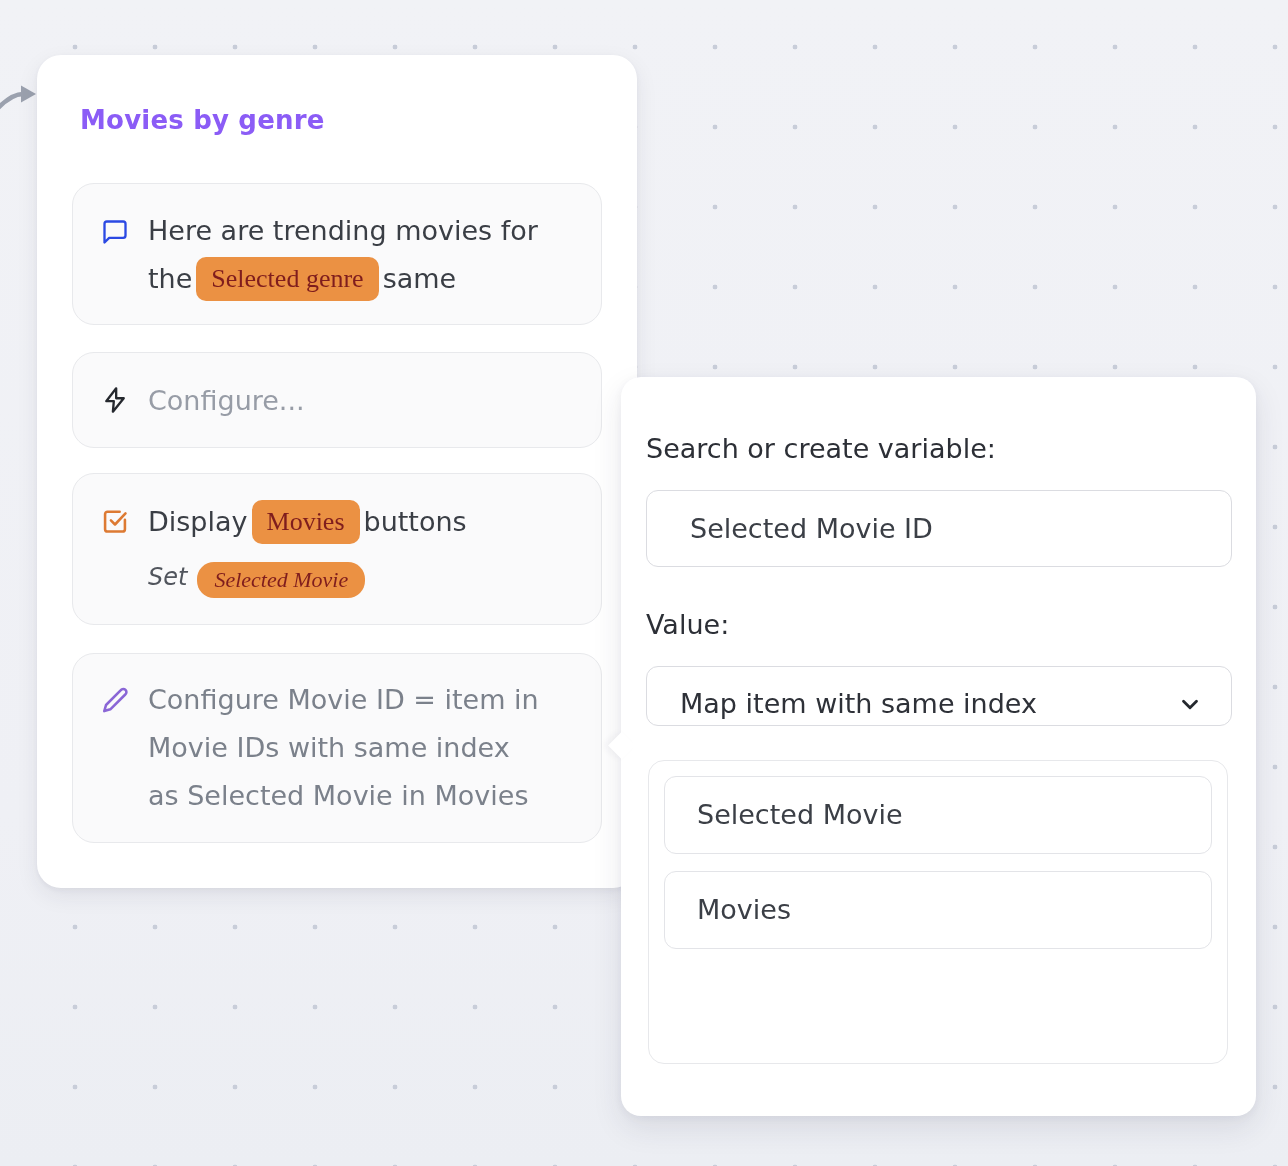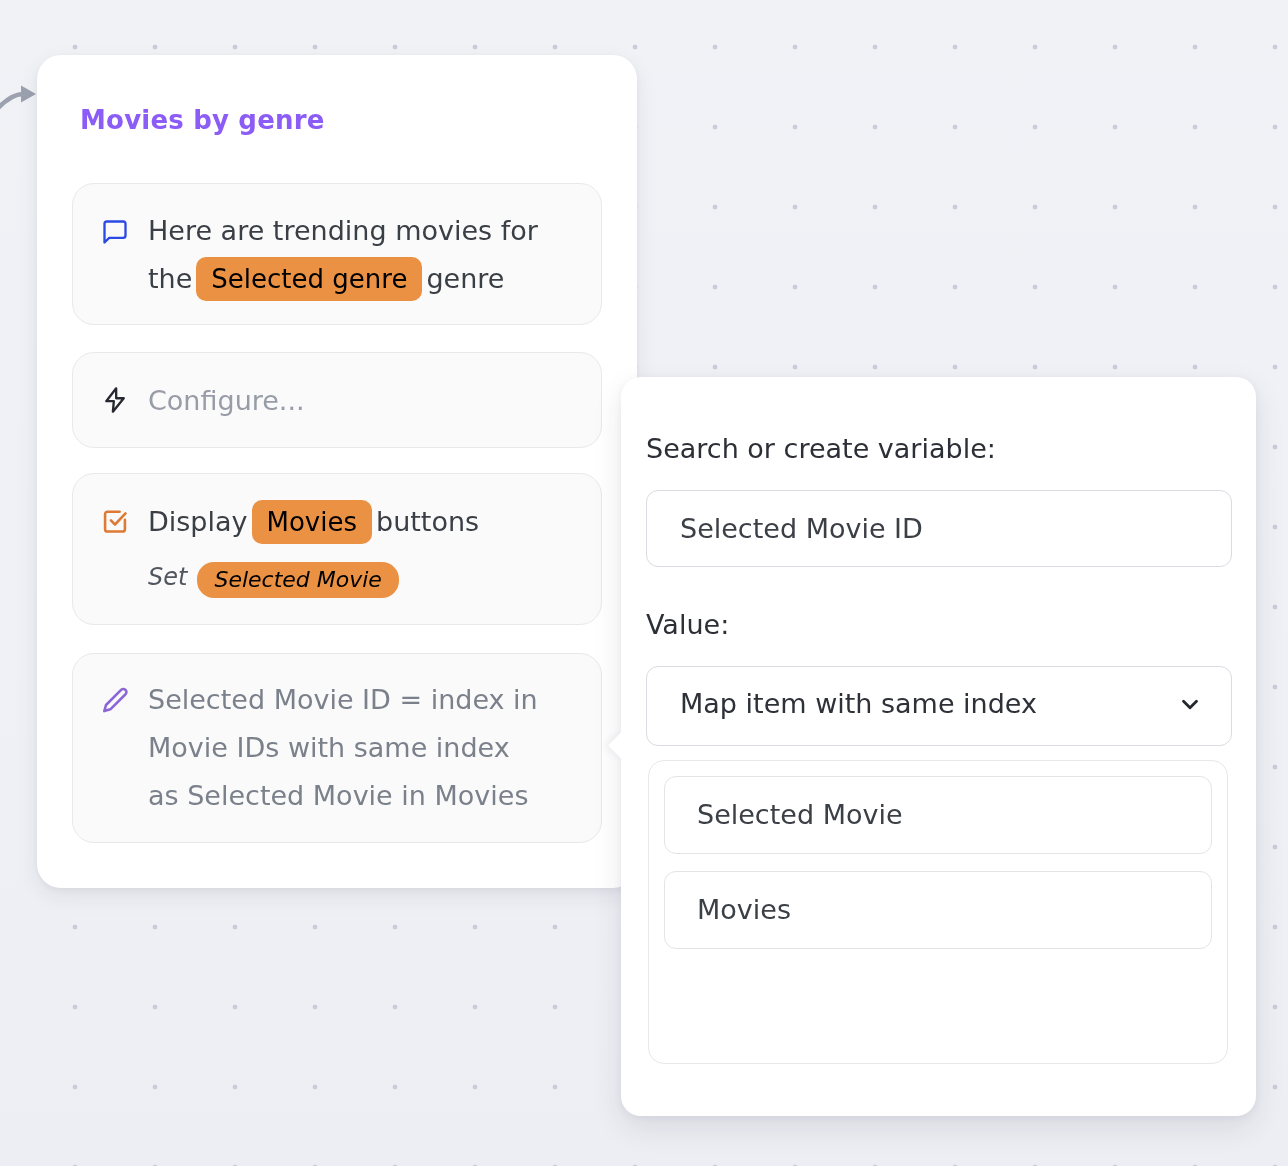--- a/index.html
+++ b/index.html
@@ -32,23 +32,23 @@
     position:absolute;left:35px;width:530px;box-sizing:border-box;
     background:#fafafb;border:1.5px solid #e8e9ec;border-radius:22px;
   }
   .blk-icon{position:absolute;left:28px;width:28px;height:28px;}
   .blk-icon svg{display:block;}
   .block-text{position:absolute;left:75px;right:16px;}
   .line{height:48px;line-height:48px;font-size:27px;color:#3a3e45;white-space:nowrap;}
 
   .chip{
     display:inline-block;vertical-align:middle;
-    background:#eb9143;color:#000000;
+    background:#eb9143;color:#7f1d1d;
     font-size:26px;line-height:34px;padding:5px 15px;border-radius:10px;
-    margin:0 4px;position:relative;top:-2px;
+    margin:0 4px;position:relative;top:-2px;font-family:Liberation Serif, serif;
   }
   .chip-small{
     font-style:italic;font-size:22px;line-height:24px;
     padding:6px 17px;border-radius:17px;margin-left:10px;top:-1px;
   }
 
   .block-message{top:128px;height:142px;}
   .block-message .blk-icon{top:34px;}
   .block-message .block-text{top:23px;}
 
@@ -81,24 +81,24 @@
   }
   .panel-label{
     position:absolute;left:25px;margin:0;
     font-size:27px;font-weight:400;color:#2c2f36;line-height:32px;text-align:right;
   }
   .lbl-search{top:56px;}
   .lbl-value{top:232px;}
   .text-input{
     position:absolute;left:25px;top:113px;width:586px;height:77px;box-sizing:border-box;
     border:1.5px solid #dbdce1;border-radius:12px;background:#fff;
-    font-family:inherit;font-size:27px;color:#3b3f46;padding:0 20px 0 33px;outline:none;
+    font-family:inherit;font-size:27px;color:#3b3f46;padding:0 20px 0 43px;outline:none;
   }
   .select{
-    position:absolute;left:25px;top:289px;width:586px;height:80px;box-sizing:border-box;
+    position:absolute;left:25px;top:289px;width:586px;height:60px;box-sizing:border-box;
     border:1.5px solid #dbdce1;border-radius:12px;background:#fff;cursor:pointer;
   }
   .select-value{
     position:absolute;left:33px;top:0;line-height:73px;font-size:27px;color:#2e3138;white-space:nowrap;
   }
   .select-chevron{position:absolute;right:28px;top:24px;}
 
   .options-box{
     position:absolute;left:27px;top:383px;width:580px;height:304px;box-sizing:border-box;
     border:1.5px solid #e7e8eb;border-radius:16px;background:#fff;padding:15px;
@@ -128,21 +128,21 @@
       <span class="blk-icon">
         <svg width="28" height="28" viewBox="0 0 24 24" fill="none" stroke="#2b49e3" stroke-width="2" stroke-linecap="round" stroke-linejoin="round">
           <path d="M21 15a2 2 0 0 1-2 2H7l-4 4V5a2 2 0 0 1 2-2h14a2 2 0 0 1 2 2z"></path>
         </svg>
       </span>
       <div class="block-text">
         <div class="line">
           <span>Here are trending movies for</span>
         </div>
         <div class="line">
-          <span>the</span><span class="chip">Selected genre</span><span>genre</span>
+          <span>the</span><span class="chip">Selected genre</span><span>same</span>
         </div>
       </div>
     </div>
 
     <div class="block block-display">
       <span class="blk-icon">
         <svg width="28" height="28" viewBox="0 0 24 24" fill="none" stroke="#dd7a33" stroke-width="2.2" stroke-linecap="round" stroke-linejoin="round">
           <path d="M20.5 11 V19 a2 2 0 0 1 -2 2 H5.5 a2 2 0 0 1 -2 -2 V6 a2 2 0 0 1 2 -2 H16"></path>
           <path d="M8.5 11.5 l3.5 3.5 L21 5.5"></path>
         </svg>
@@ -168,21 +168,21 @@
       </div>
     </div>
 
     <div class="block block-assign">
       <span class="blk-icon">
         <svg width="28" height="28" viewBox="0 0 24 24" fill="none" stroke="#8a66d6" stroke-width="2.2" stroke-linecap="round" stroke-linejoin="round">
           <path d="M17 3.5 a2.7 2.7 0 1 1 3.8 3.8 L8 20 L2.8 21.5 L4.3 16.3 Z"></path>
         </svg>
       </span>
       <div class="block-text">
-        <div class="line">Selected Movie ID = index in</div>
+        <div class="line">Configure Movie ID = item in</div>
         <div class="line">Movie IDs with same index</div>
         <div class="line">as Selected Movie in Movies</div>
       </div>
     </div>
   </section>
 
   <section class="popover">
     <span class="popover-caret"></span>
 
     <h2 class="panel-label lbl-search">Search or create variable:</h2>

